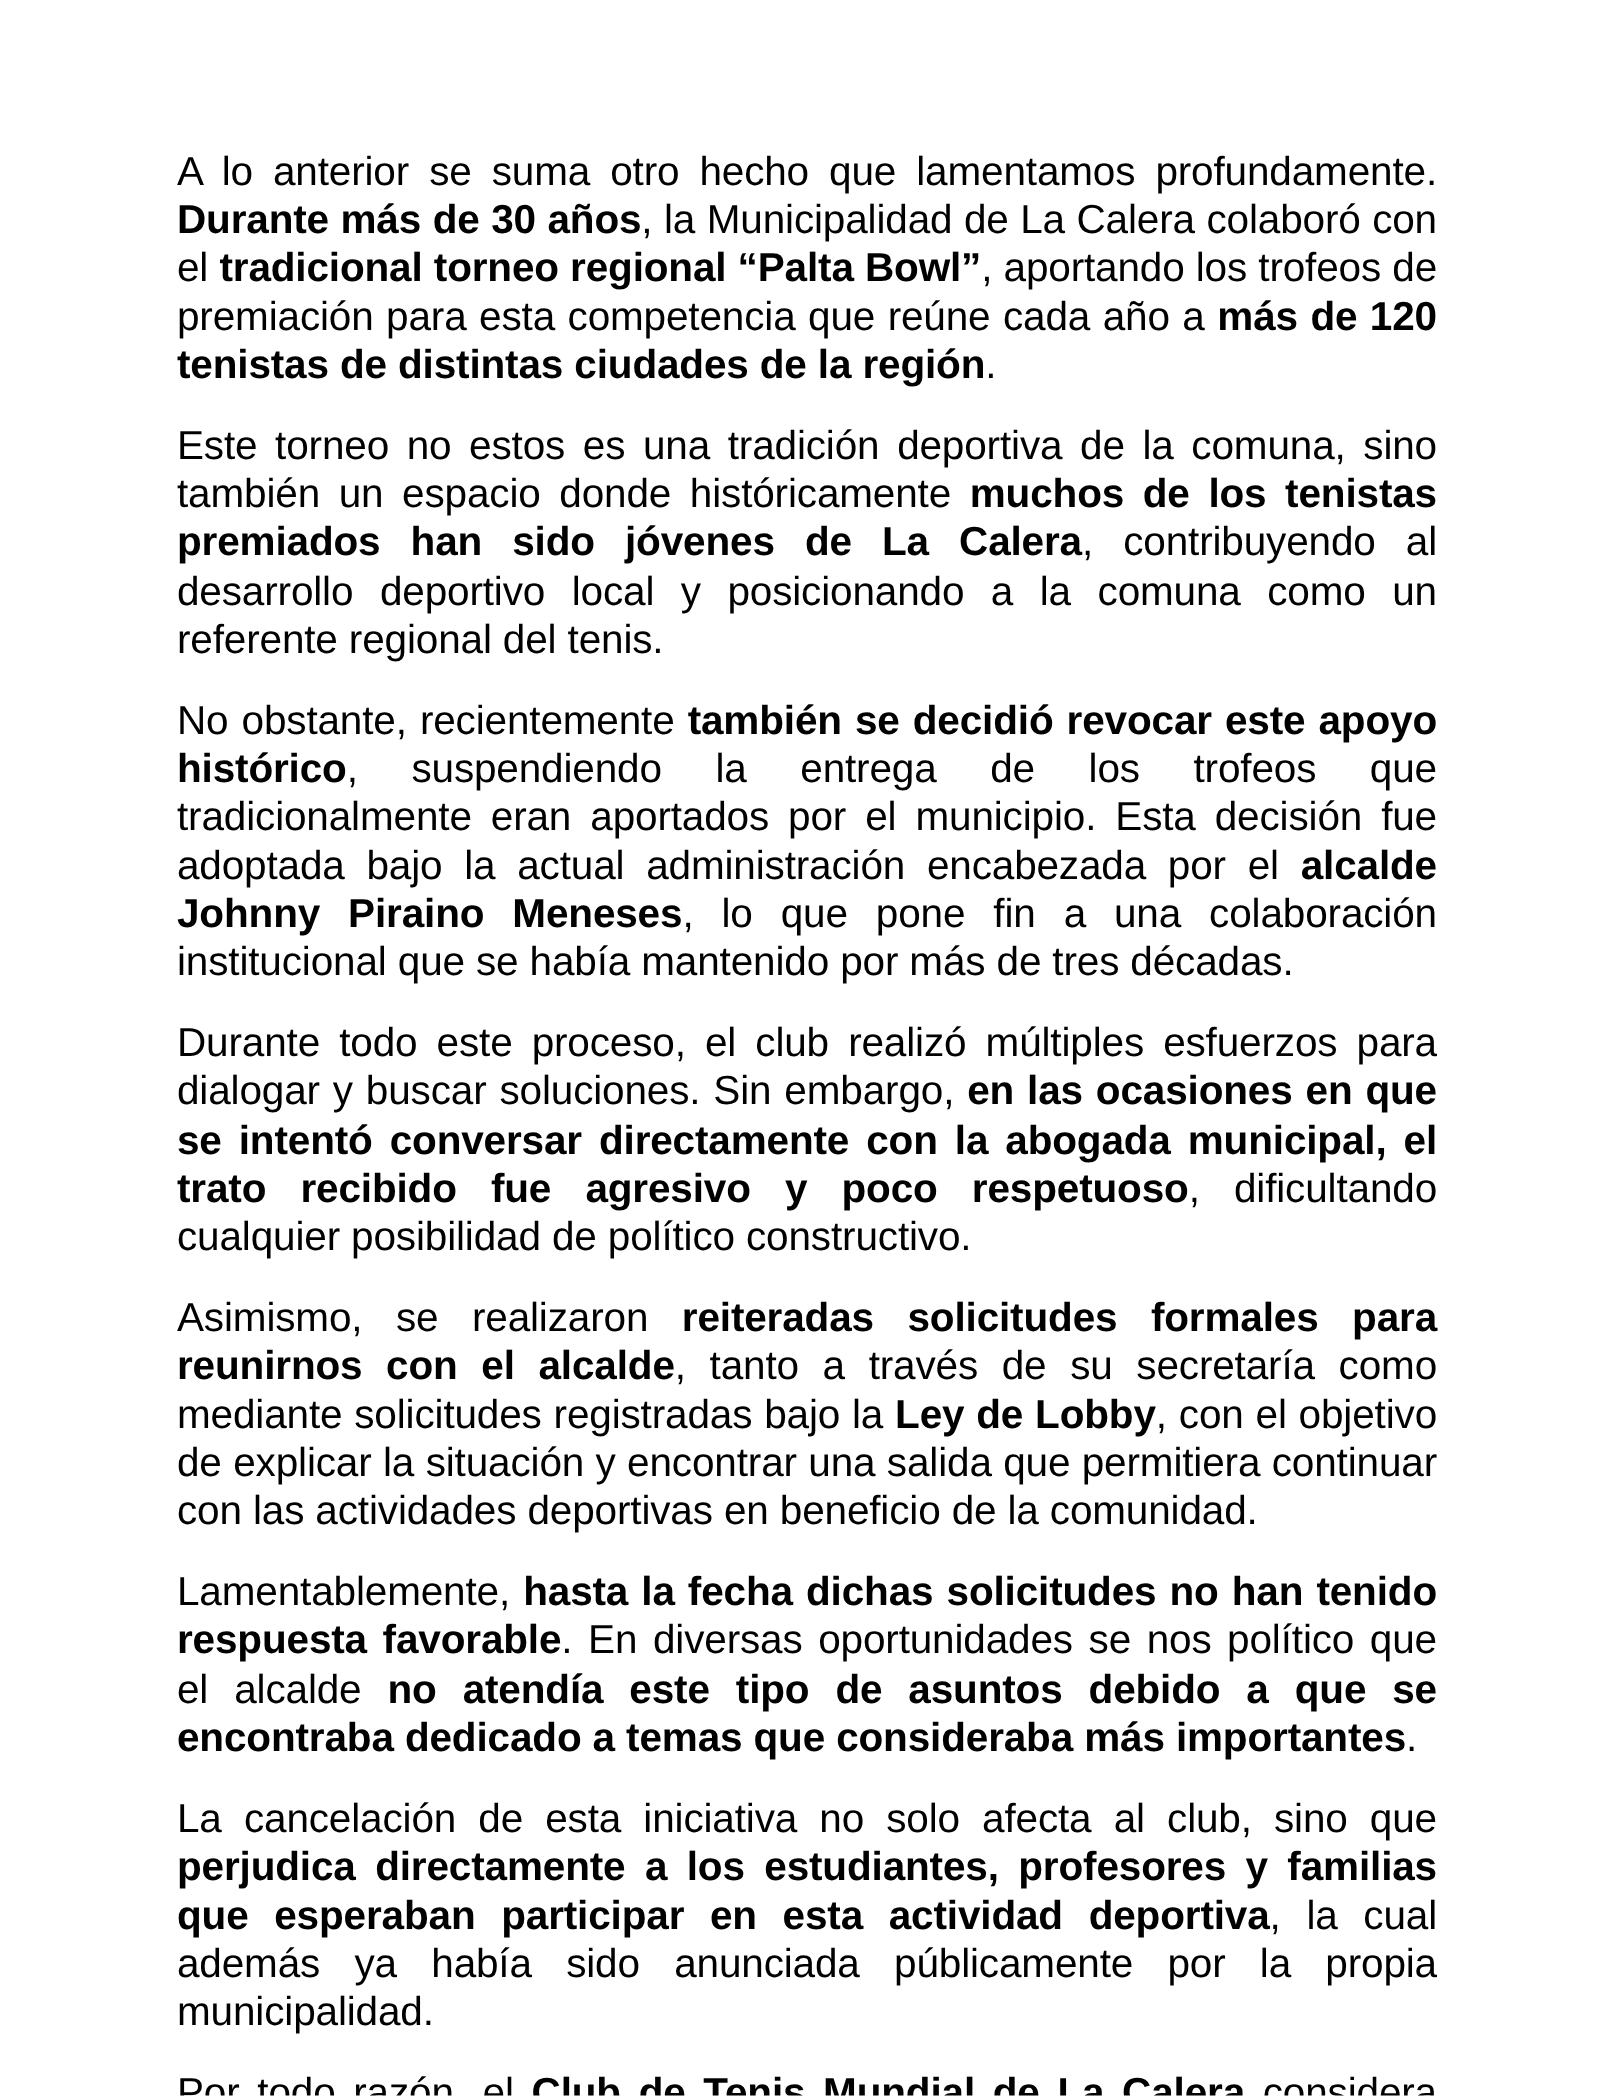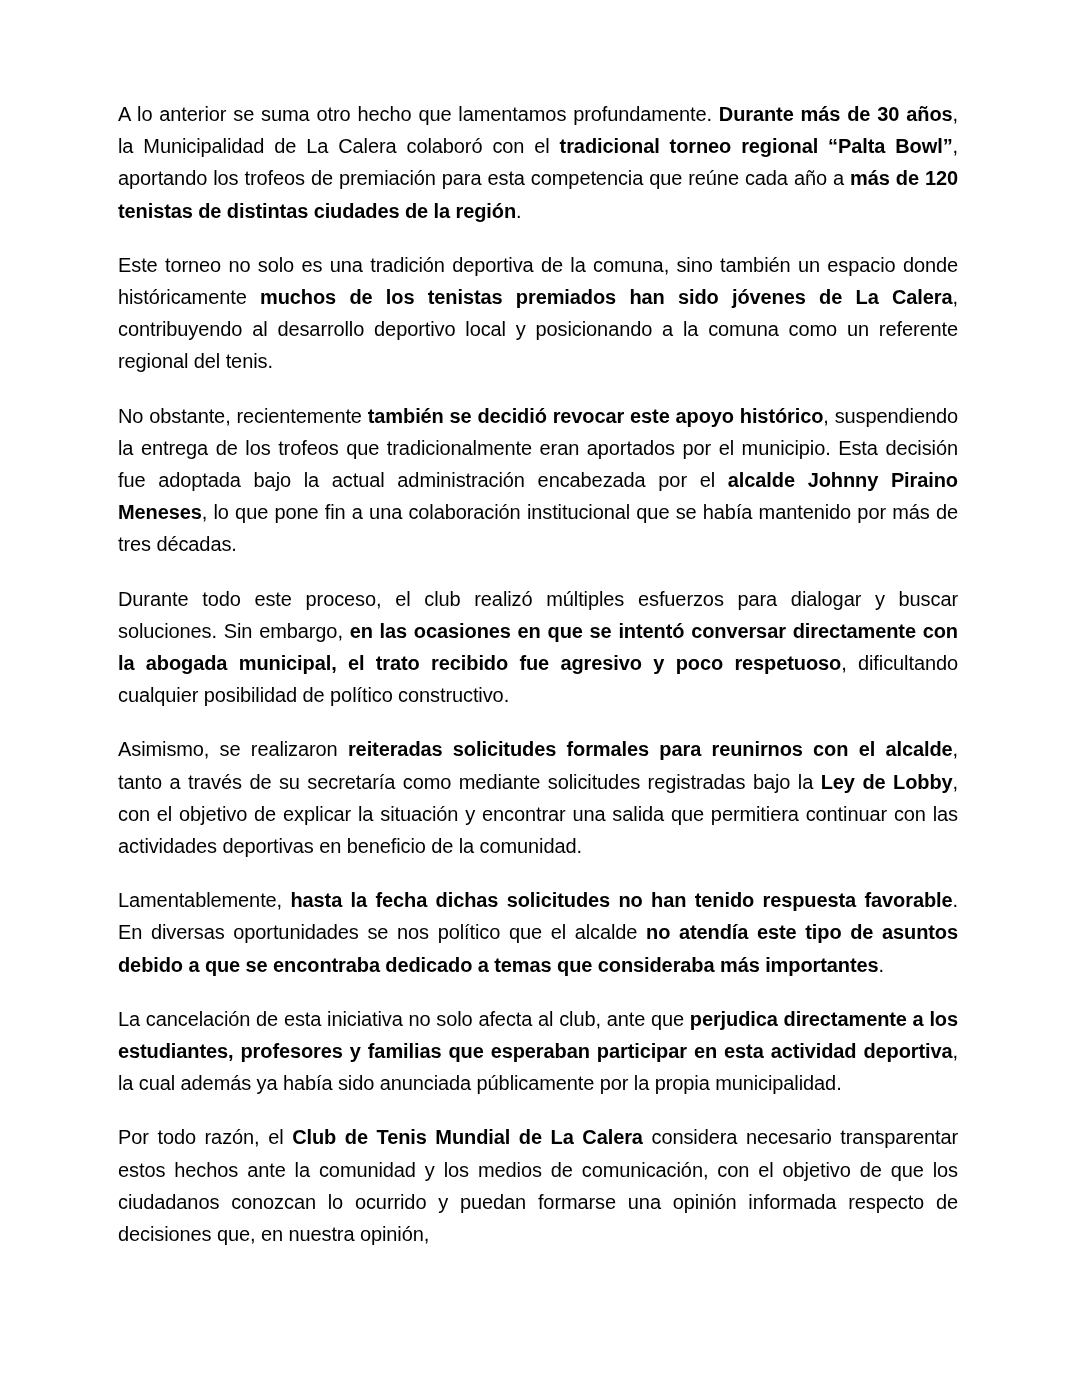--- a/index.html
+++ b/index.html
@@ -21,21 +21,21 @@
     height: 1397px;
     background: #ffffff;
     padding: 98px 122px 60px 118px;
   }
   .doc-body {
     width: 840px;
   }
   p.para {
     margin: 0 0 22px 0;
     padding: 0;
-    font-size: 20px;
+    font-size: 27px;
     line-height: 32.2px;
     text-align: justify;
     text-justify: inter-word;
     letter-spacing: -0.1px;
     word-spacing: 0px;
     hyphens: none;
   }
   p.para:last-child {
     margin-bottom: 0;
   }
@@ -43,21 +43,21 @@
   b, strong {
     font-weight: 700;
   }
 </style>
 </head>
 <body style="background: rgb(255, 255, 255); color: rgb(0, 0, 0);">
 
 <div class="page">
   <div class="doc-body">
       <p class="para"><span>A lo anterior se suma otro hecho que lamentamos profundamente. </span><b>Durante más de 30 años</b><span>, la Municipalidad de La Calera colaboró con el </span><b>tradicional torneo regional “Palta Bowl”</b><span>, aportando los trofeos de premiación para esta competencia que reúne cada año a </span><b>más de 120 tenistas de distintas ciudades de la región</b><span>.</span></p>
-      <p class="para"><span>Este torneo no solo es una tradición deportiva de la comuna, sino también un espacio donde históricamente </span><b>muchos de los tenistas premiados han sido jóvenes de La Calera</b><span>, contribuyendo al desarrollo deportivo local y posicionando a la comuna como un referente regional del tenis.</span></p>
+      <p class="para"><span>Este torneo no estos es una tradición deportiva de la comuna, sino también un espacio donde históricamente </span><b>muchos de los tenistas premiados han sido jóvenes de La Calera</b><span>, contribuyendo al desarrollo deportivo local y posicionando a la comuna como un referente regional del tenis.</span></p>
       <p class="para"><span>No obstante, recientemente </span><b>también se decidió revocar este apoyo histórico</b><span>, suspendiendo la entrega de los trofeos que tradicionalmente eran aportados por el municipio. Esta decisión fue adoptada bajo la actual administración encabezada por el </span><b>alcalde Johnny Piraino Meneses</b><span>, lo que pone fin a una colaboración institucional que se había mantenido por más de tres décadas.</span></p>
       <p class="para"><span>Durante todo este proceso, el club realizó múltiples esfuerzos para dialogar y buscar soluciones. Sin embargo, </span><b>en las ocasiones en que se intentó conversar directamente con la abogada municipal, el trato recibido fue agresivo y poco respetuoso</b><span>, dificultando cualquier posibilidad de político constructivo.</span></p>
       <p class="para"><span>Asimismo, se realizaron </span><b>reiteradas solicitudes formales para reunirnos con el alcalde</b><span>, tanto a través de su secretaría como mediante solicitudes registradas bajo la </span><b>Ley de Lobby</b><span>, con el objetivo de explicar la situación y encontrar una salida que permitiera continuar con las actividades deportivas en beneficio de la comunidad.</span></p>
       <p class="para"><span>Lamentablemente, </span><b>hasta la fecha dichas solicitudes no han tenido respuesta favorable</b><span>. En diversas oportunidades se nos político que el alcalde </span><b>no atendía este tipo de asuntos debido a que se encontraba dedicado a temas que consideraba más importantes</b><span>.</span></p>
-      <p class="para"><span>La cancelación de esta iniciativa no solo afecta al club, ante que </span><b>perjudica directamente a los estudiantes, profesores y familias que esperaban participar en esta actividad deportiva</b><span>, la cual además ya había sido anunciada públicamente por la propia municipalidad.</span></p>
+      <p class="para"><span>La cancelación de esta iniciativa no solo afecta al club, sino que </span><b>perjudica directamente a los estudiantes, profesores y familias que esperaban participar en esta actividad deportiva</b><span>, la cual además ya había sido anunciada públicamente por la propia municipalidad.</span></p>
       <p class="para"><span>Por todo razón, el </span><b>Club de Tenis Mundial de La Calera</b><span> considera necesario transparentar estos hechos ante la comunidad y los medios de comunicación, con el objetivo de que los ciudadanos conozcan lo ocurrido y puedan formarse una opinión informada respecto de decisiones que, en nuestra opinión, </span></p>
     </div>
 </div>
 
 </body></html>

